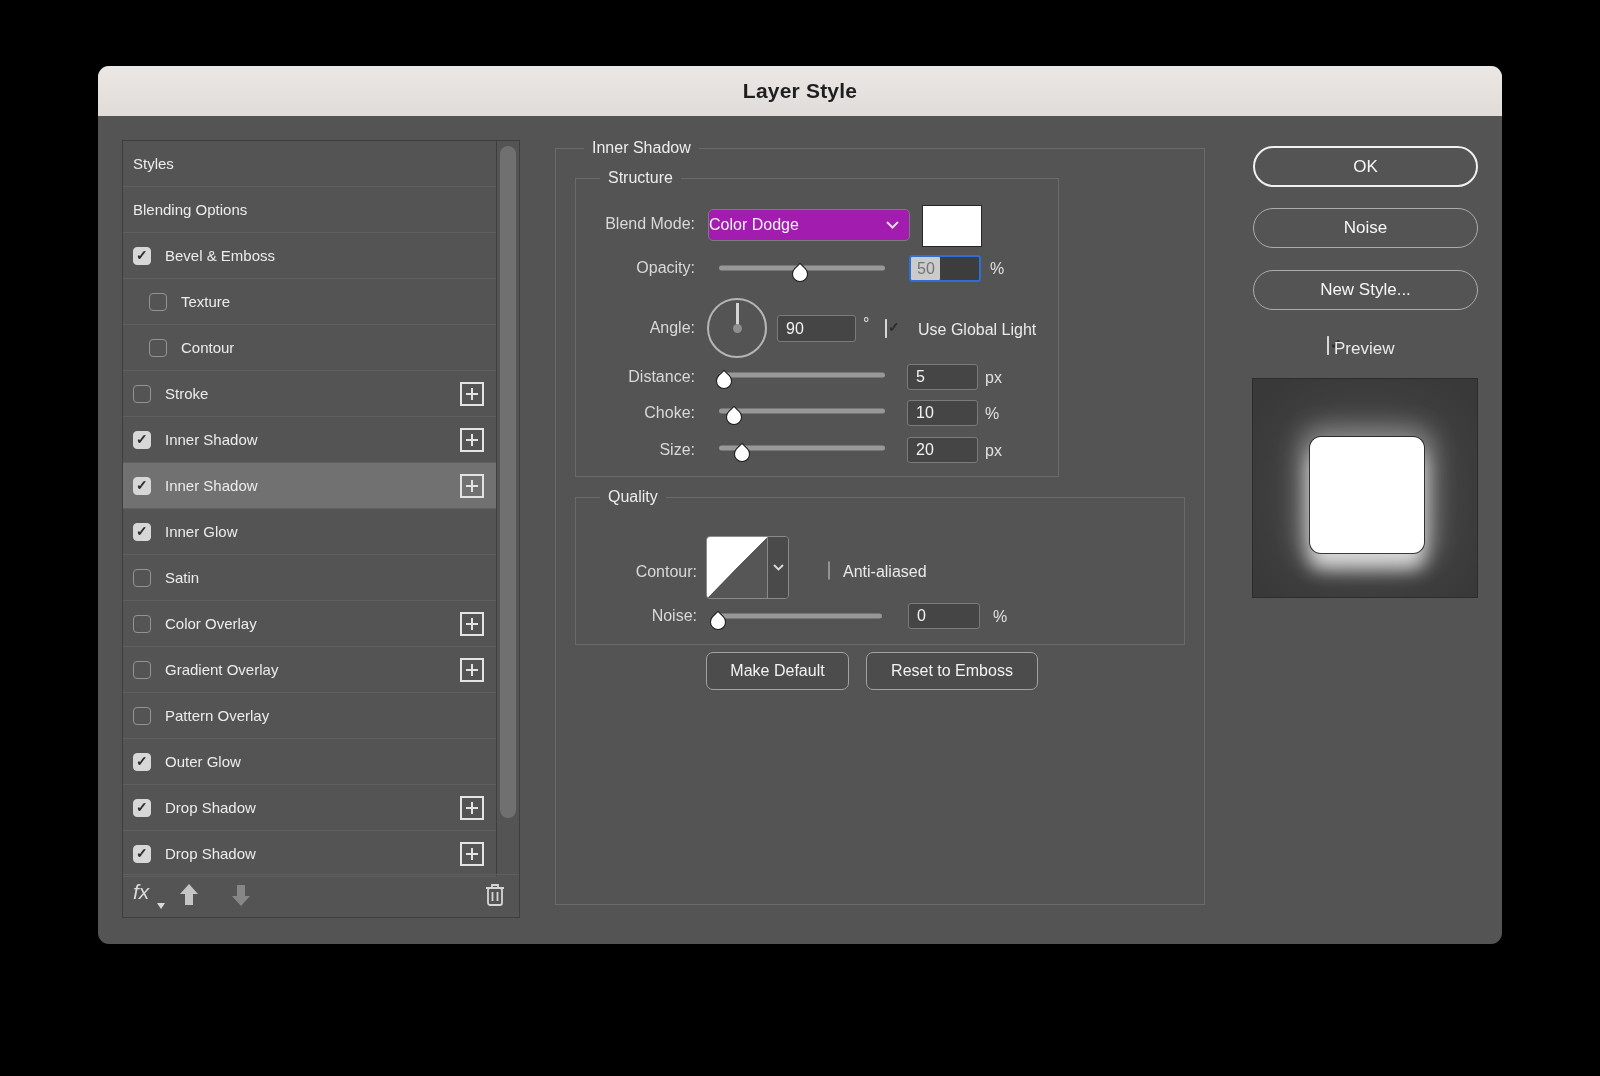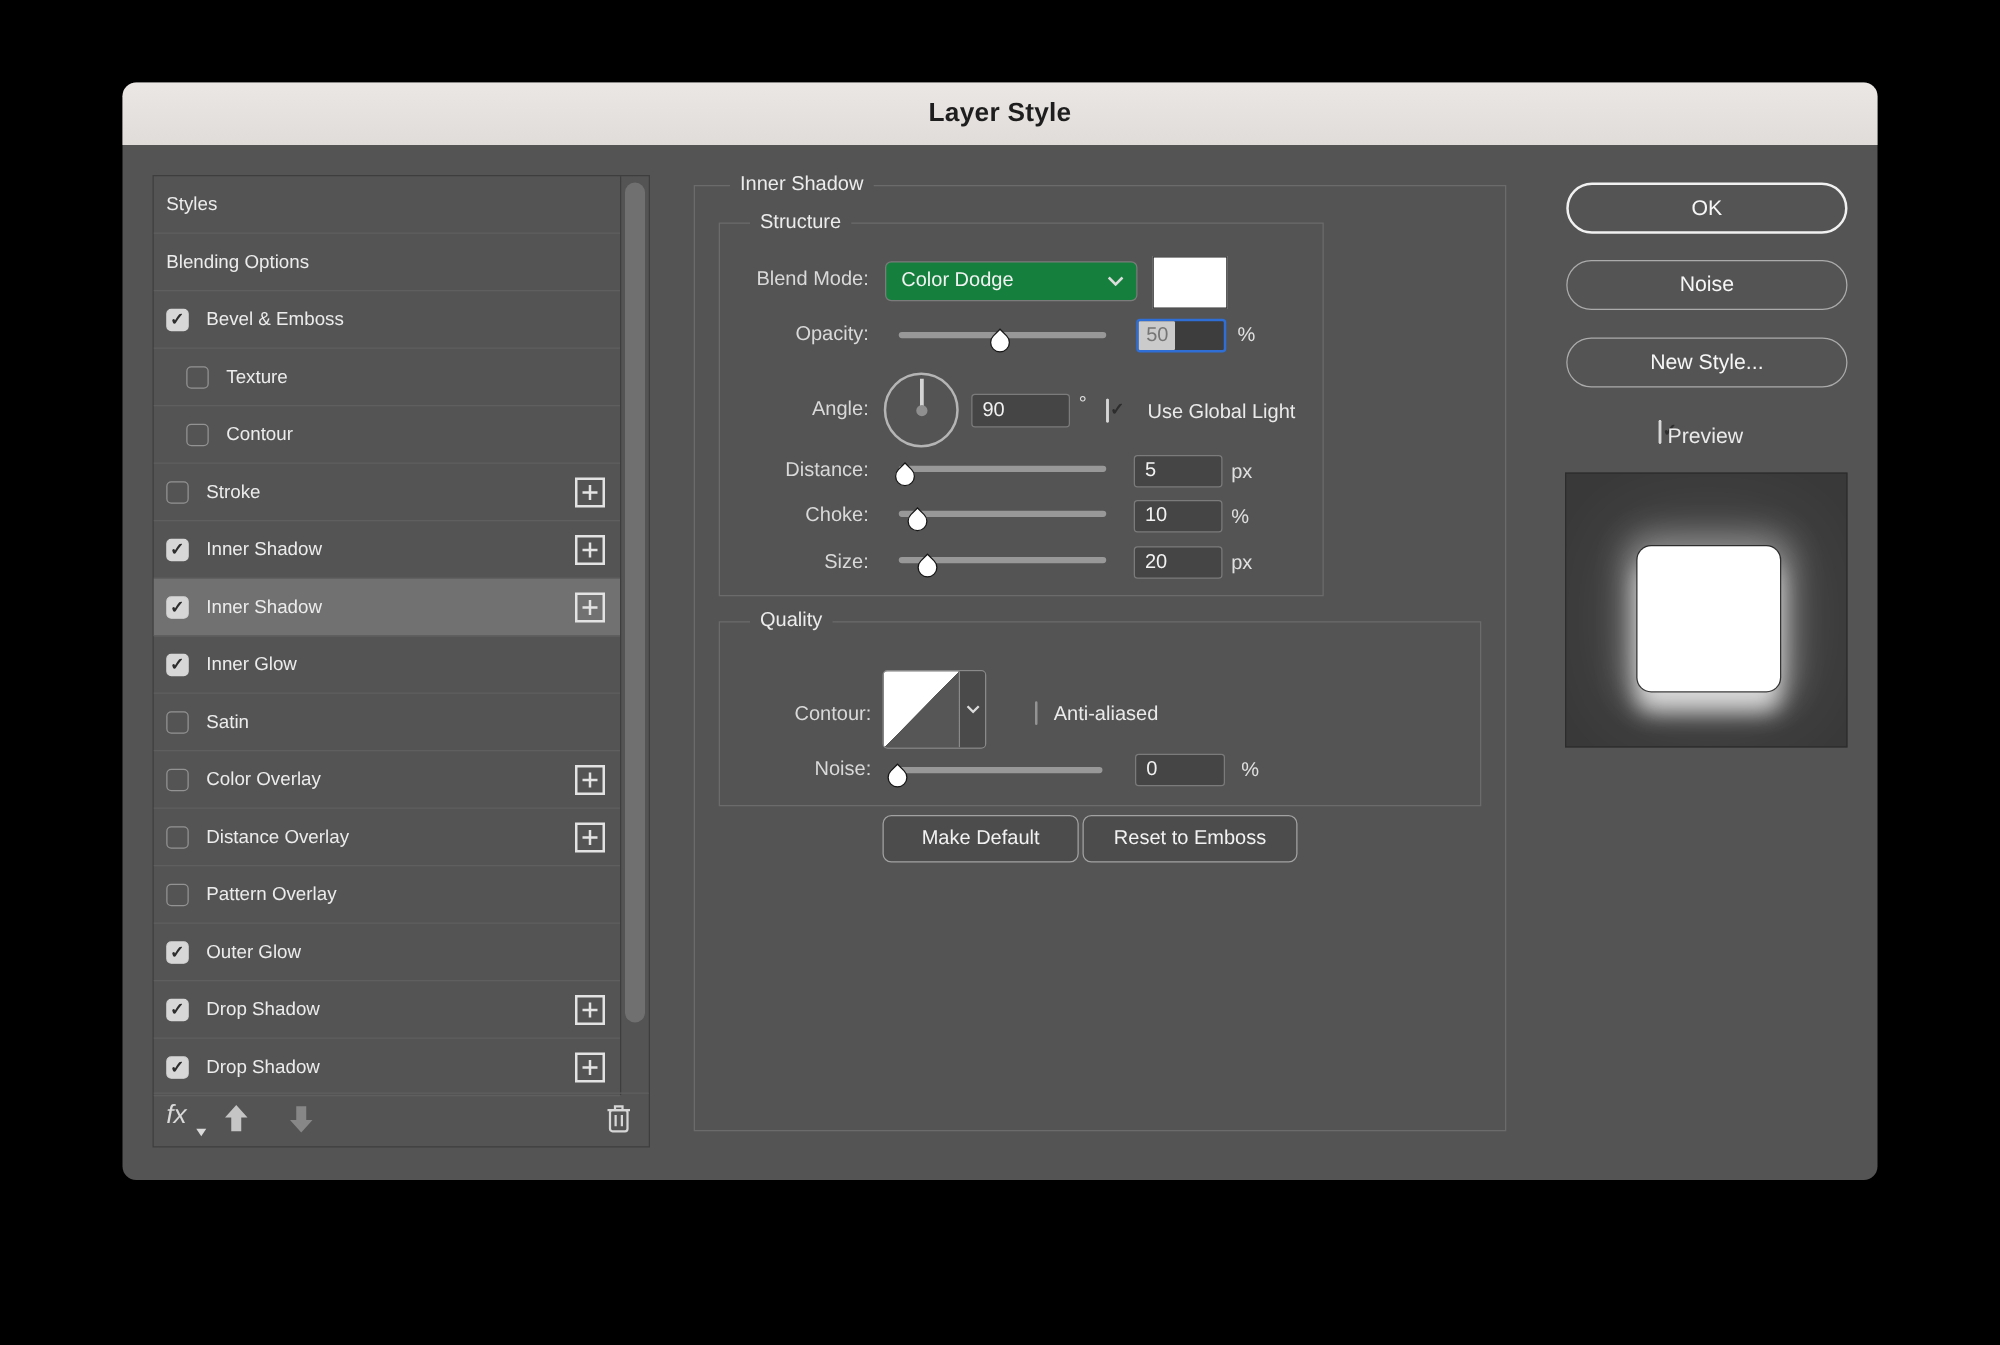--- a/index.html
+++ b/index.html
@@ -36,22 +36,22 @@
             border-right:4px solid transparent;border-top:6px solid #dadada;}
   .tb-ic{position:absolute;top:6px;}
 
   
   .fs{border:1px solid #6b6b6b;box-sizing:border-box;}
   .legend{position:absolute;top:-10px;background:#545454;padding:0 8px;color:#ececec;font-size:16px;}
 
   
   .lbl{color:#d9d9d9;font-size:16px;text-align:right;transform:translateY(-50%);}
   .unit{color:#e0e0e0;font-size:16px;transform:translateY(-50%);}
-  .dropdown{background:#15803d;border:1px solid #7b7b7b;border-radius:5px;box-sizing:border-box;
-            display:flex;align-items:center;color:#f2f2f2;font-size:16px;padding-left:12px;}
+  .dropdown{background:#a21caf;border:1px solid #7b7b7b;border-radius:5px;box-sizing:border-box;
+            display:flex;align-items:center;color:#f2f2f2;font-size:16px;}
   .dd-chev{position:absolute;right:10px;top:50%;transform:translateY(-50%);}
   .swatch{background:#fff;border:1px solid #262626;box-sizing:border-box;}
   .track{height:5px;border-radius:3px;background:#989898;transform:translateY(-50%);}
   .thumb{width:16px;height:16px;background:#fff;border:1.5px solid #161616;box-sizing:border-box;
          border-radius:0 50% 50% 50%;transform:rotate(45deg);}
   .field{background:#454545;border:1px solid #7b7b7b;border-radius:3px;box-sizing:border-box;
          color:#f2f2f2;font-size:16px;display:flex;align-items:center;padding-left:8px;}
   .field.focus{border:2px solid #2e6ed5;background:#3d3d3d;padding-left:0;}
   .sel-text{background:#cbcbcb;color:#757575;height:100%;display:flex;align-items:center;
             padding:0 5px 0 6px;border-radius:1px;}
@@ -149,21 +149,21 @@
         <span class="cb"></span>
         <span class="row-label">Color Overlay</span>
         <span class="plus">
             <svg width="14" height="14" viewBox="0 0 14 14">
               <path d="M7 1v12M1 7h12" stroke="#e3e3e3" stroke-width="2"></path>
             </svg>
           </span>
         </div>
       <div class="row">
         <span class="cb"></span>
-        <span class="row-label">Distance Overlay</span>
+        <span class="row-label">Gradient Overlay</span>
         <span class="plus">
             <svg width="14" height="14" viewBox="0 0 14 14">
               <path d="M7 1v12M1 7h12" stroke="#e3e3e3" stroke-width="2"></path>
             </svg>
           </span>
         </div>
       <div class="row">
         <span class="cb"></span>
         <span class="row-label">Pattern Overlay</span>
         </div>
@@ -310,21 +310,21 @@
   
   <div class="abs lbl" style="right:805px;top:550px;">Noise:</div>
   <div class="abs track" style="left:620px;top:550px;width:164px;"></div>
   <div class="abs thumb" style="left:612px;top:548px;"></div>
   <div class="abs field" style="left:810px;top:537px;width:72px;height:26px;">
     <span>0</span>
   </div>
   <div class="abs unit" style="left:895px;top:551px;">%</div>
 
   
-  <div class="abs btn" style="left:608px;top:586px;width:157px;height:38px;">
+  <div class="abs btn" style="left:608px;top:586px;width:143px;height:38px;">
     <span>Make Default</span>
     </div>
   <div class="abs btn" style="left:768px;top:586px;width:172px;height:38px;">
     <span>Reset to Emboss</span>
     </div>
 
   
   <div class="abs pill primary" style="left:1155px;top:80px;width:225px;height:41px;">
     <span>OK</span>
     </div>

